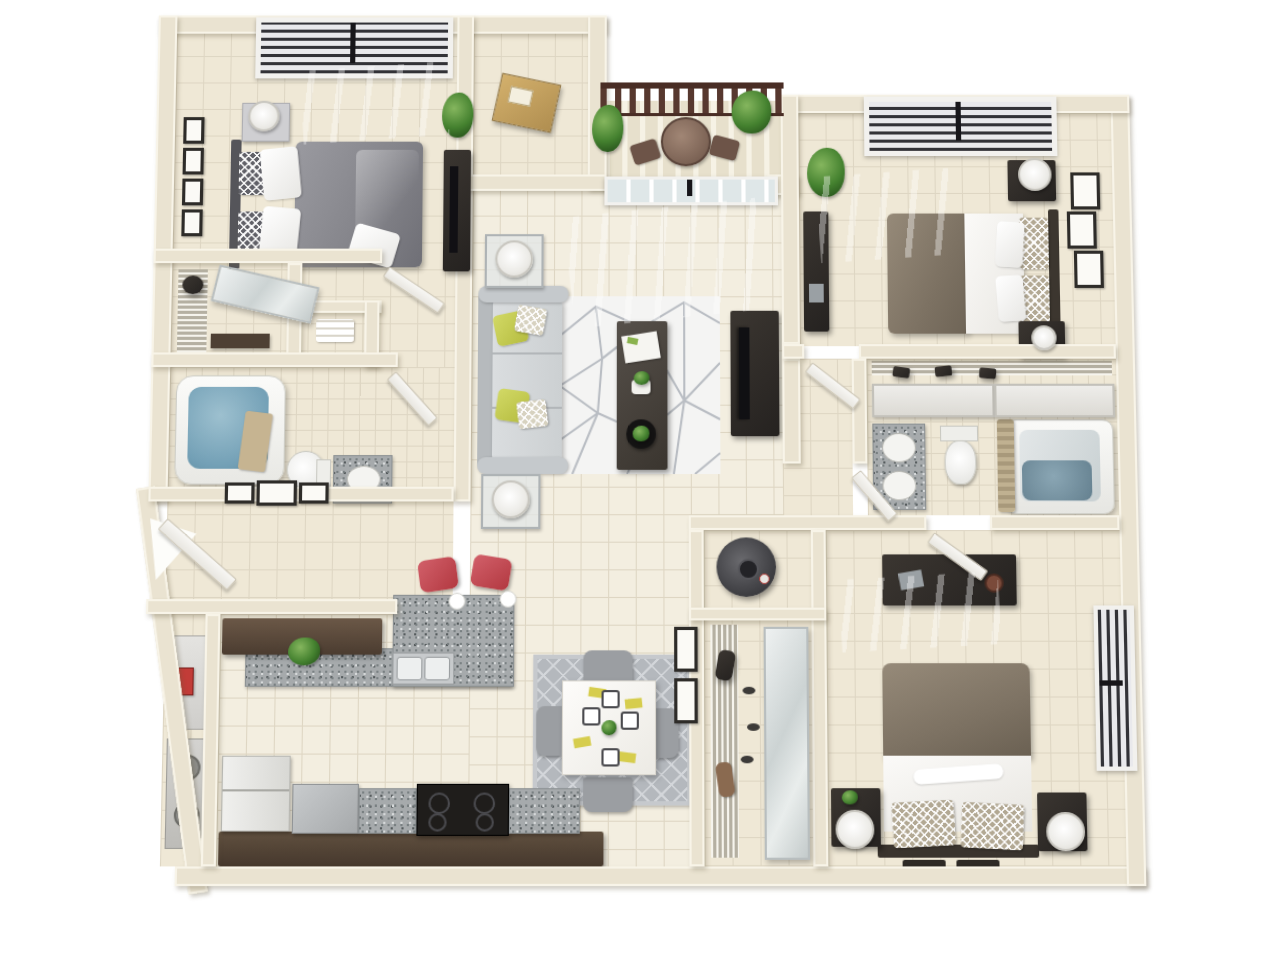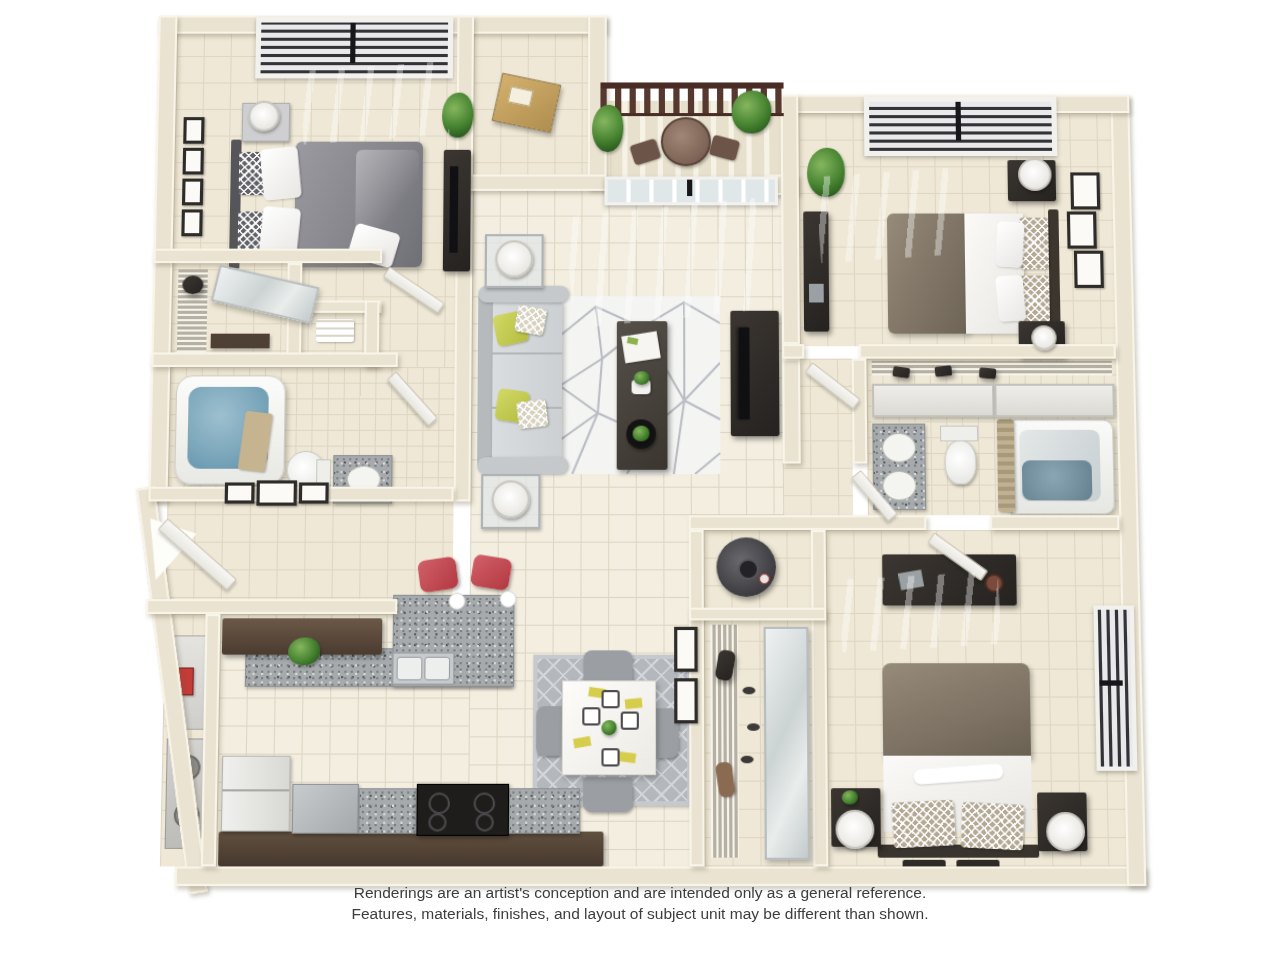--- a/index.html
+++ b/index.html
@@ -341,17 +341,13 @@
     <div class="lamp" style="left:702px;top:766px;width:32px;height:32px;"></div>
     <div class="plant" style="left:708px;top:748px;width:15px;height:13px;"></div>
     <div class="dkf" style="left:890px;top:750px;width:46px;height:54px;"></div>
     <div class="lamp" style="left:898px;top:768px;width:32px;height:32px;"></div>
     <div class="abs" style="left:764px;top:812px;width:40px;height:9px;background:#2e2a26;border-radius:2px;z-index:4;"></div>
     <div class="abs" style="left:814px;top:812px;width:40px;height:9px;background:#2e2a26;border-radius:2px;z-index:4;"></div>
     <div class="sun" style="left:708px;top:548px;width:150px;height:68px;transform:rotate(-3deg);"></div>
 
   </div>
 
-  <div id="caption">
-    <span style="display:block;">Renderings are an artist's conception and are intended only as a general reference.</span>
-    <span style="display:block;">Features, materials, finishes, and layout of subject unit may be different than shown.</span>
-  </div>
 </div>
 
 </body></html>

